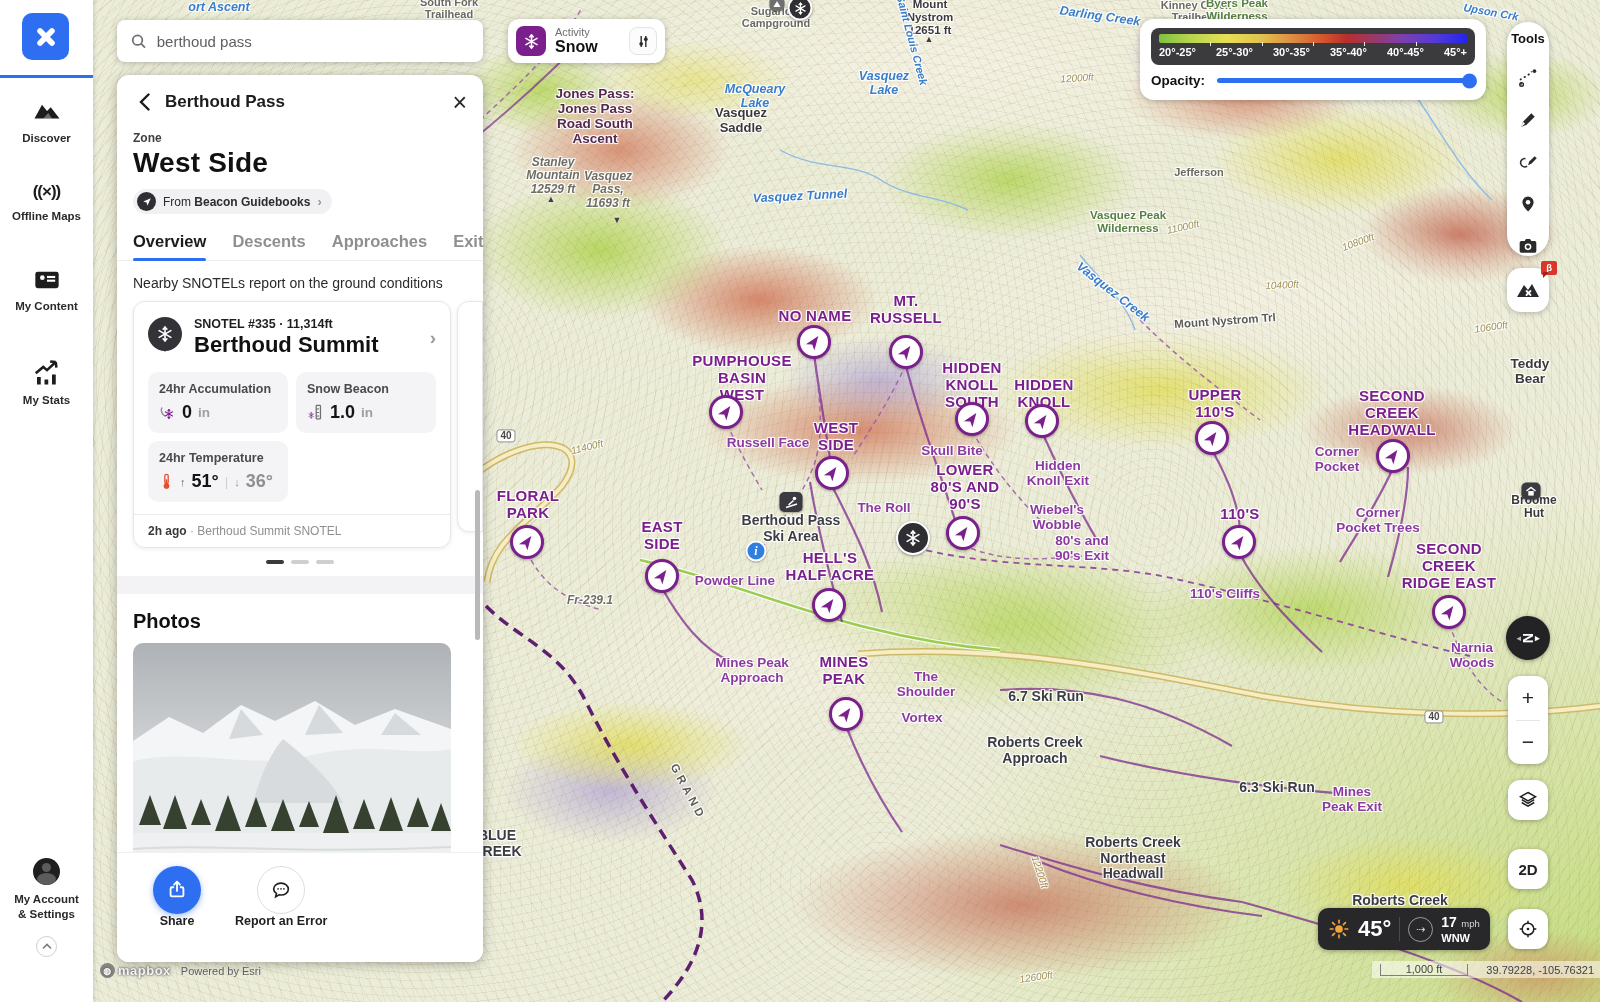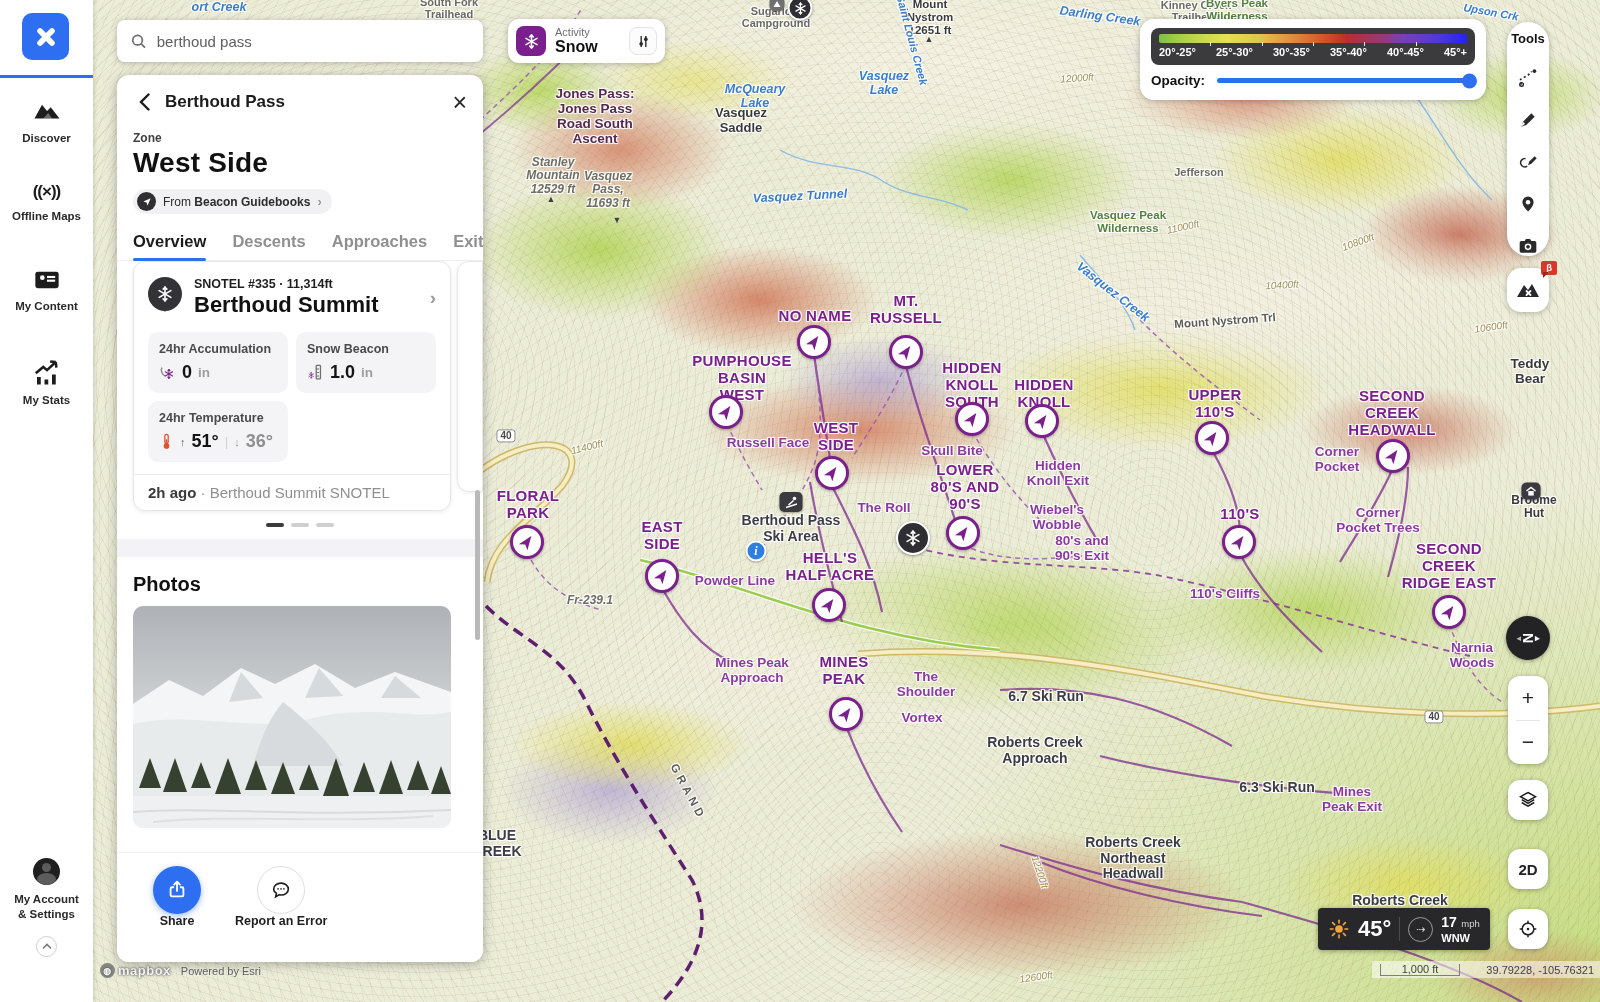--- a/index.html
+++ b/index.html
@@ -114,21 +114,21 @@
 .sc-chev { margin-left:auto; color:#9a9a9a; font-size:19px; font-weight:700; align-self:center; }
 .tiles { display:grid; grid-template-columns:1fr 1fr; gap:8px; padding:4px 14px 12px; }
 .tile { background:#f4f4f6; border-radius:10px; padding:10px 11px; }
 .tile-label { font-size:12.5px; font-weight:600; color:#4a4a4a; }
 .tile-val { display:flex; align-items:center; gap:6px; margin-top:6px; }
 .tv { font-size:18px; font-weight:800; color:#141414; }
 .tu { font-size:13.5px; font-weight:600; color:#9e9e9e; }
 .tsep { color:#d0d0d0; font-weight:400; }
 .tlow { color:#8f8f8f; }
 .tarr { font-size:11px; color:#5f5f5f; font-weight:700; }
-.sc-foot { border-top:1px solid #ececec; padding:9px 14px; font-size:15px; color:#8f8f8f; }
+.sc-foot { border-top:1px solid #ececec; padding:9px 14px; font-size:12px; color:#8f8f8f; }
 .sc-foot b { color:#3a3a3a; font-weight:800; }
 .dots { display:flex; justify-content:center; gap:7px; margin-top:12px; }
 .dash { width:18px; height:4px; border-radius:2px; background:#cfcfcf; cursor:pointer; }
 .dash.on { background:#3a3a3a; }
 .gray-band { height:18px; background:#f3f3f5; margin-top:12px; }
 .photos-h { font-size:20px; font-weight:800; color:#111; padding:16px 16px 10px; }
 .photo { margin:0 16px; border-radius:10px; overflow:hidden; display:block; }
 .actions { border-top:1px solid #f0f0f0; padding:13px 0 0; height:110px; display:flex; gap:34px; padding-left:36px; background:#fff; }
 .action { display:flex; flex-direction:column; align-items:center; gap:0; cursor:pointer; }
 .act-circle { width:48px; height:48px; border-radius:50%; display:flex; align-items:center; justify-content:center; }
@@ -170,30 +170,30 @@
 .c-arr { font-size:9px; color:#b9b9b9; }
 .c-arr.r { color:#fff; }
 .c-n { color:#fff; font-size:14px; font-weight:800; transform:rotate(90deg); display:inline-block; }
 .zoom-pill { position:absolute; left:1508px; top:676px; width:40px; height:88px; background:#fff; border-radius:12px; box-shadow:0 1px 5px rgba(0,0,0,.3); z-index:10; display:flex; flex-direction:column; }
 .zbtn { flex:1; display:flex; align-items:center; justify-content:center; font-size:21px; color:#222; cursor:pointer; }
 .zdiv { height:1px; background:#e6e6e6; margin:0 8px; }
 .sq-btn { position:absolute; left:1508px; width:40px; height:40px; background:#ffffff; border-radius:12px; box-shadow:0 1px 5px rgba(0,0,0,.3); z-index:10; display:flex; align-items:center; justify-content:center; cursor:pointer; color:#222; }
 .sq-btn.b2d { font-size:15px; font-weight:800; }
 
 
-.weather { position:absolute; left:1318px; top:908px; width:172px; height:42px; background:#28282b; border-radius:4px; z-index:10; display:flex; align-items:center; padding:0 10px; gap:8px; box-shadow:0 1px 5px rgba(0,0,0,.35); cursor:pointer; }
+.weather { position:absolute; left:1318px; top:908px; width:172px; height:42px; background:#28282b; border-radius:10px; z-index:10; display:flex; align-items:center; padding:0 10px; gap:8px; box-shadow:0 1px 5px rgba(0,0,0,.35); cursor:pointer; }
 .w-temp { font-size:22px; font-weight:800; color:#fff; }
 .w-div { width:1px; height:24px; background:#4a4a4c; }
 .w-wind-circle { width:25px; height:25px; border-radius:50%; border:1.5px solid #9a9aa0; display:flex; align-items:center; justify-content:center; color:#cfcfd4; font-size:11px; }
 .w-wind-txt { line-height:1.15; color:#fff; }
 .w-speed { font-size:14px; font-weight:800; }
 .w-unit { font-size:9.5px; font-weight:400; color:#d6d6d8; }
 .w-dir { font-size:11px; font-weight:800; }
 .statusband { position:absolute; left:1372px; top:961px; width:228px; height:17px; background:rgba(255,255,255,.55); z-index:9; display:flex; align-items:center; }
-.scale { width:80px; margin-left:8px; border-left:1px solid #7f7f7f; border-right:1px solid #7f7f7f; border-bottom:1px solid #7f7f7f; font-size:11px; color:#3f3f3f; text-align:center; height:12px; line-height:10px; }
+.scale { width:88px; margin-left:8px; border-left:1px solid #7f7f7f; border-right:1px solid #7f7f7f; border-bottom:1px solid #7f7f7f; font-size:11px; color:#3f3f3f; text-align:center; height:12px; line-height:10px; }
 .coords { flex:1; text-align:right; padding-right:6px; font-size:11px; color:#3f3f3f; }
 .attrib { position:absolute; left:100px; top:963px; z-index:9; display:flex; align-items:center; gap:10px; }
 .mapbox-logo { display:flex; align-items:center; gap:3px; font-size:13px; font-weight:700; color:rgba(255,255,255,.95); text-shadow:0 0 3px rgba(90,90,90,.9),0 0 2px rgba(90,90,90,.9); letter-spacing:.5px; }
 .mb-circle { width:15px; height:15px; border-radius:50%; background:rgba(110,110,110,.8); color:#fff; font-size:9px; display:flex; align-items:center; justify-content:center; }
 .powered { font-size:11px; color:#5f5f5f; text-shadow:0 0 2px rgba(255,255,255,.8); }
 svg { display:block; }
 </style>
 </head>
 <body>
 
@@ -357,21 +357,21 @@
     <div class="lbl e" style="left: 608px; top: 190px; transform: translate(-50%, -50%);">Vasquez
 Pass,
 11693 ft</div>
     <div class="lbl e" style="left: 590px; top: 601px; transform: translate(-50%, -50%);">Fr-239.1</div>
     <div class="lbl t" style="left: 1225px; top: 321px; transform: translate(-50%, -50%) rotate(-4deg);">Mount Nystrom Trl</div>
     <div class="lbl t" style="left: 688px; top: 792px; transform: translate(-50%, -50%) rotate(62deg); letter-spacing: 4px;">GRAND</div>
     <div class="lbl jp" style="left: 595px; top: 116px; transform: translate(-50%, -50%);">Jones Pass:
 Jones Pass
 Road South
 Ascent</div>
-    <div class="lbl w" style="left: 219px; top: 7px; transform: translate(-50%, -50%);">ort Creek</div>
+    <div class="lbl w" style="left: 219px; top: 7px; transform: translate(-50%, -50%);">ort Ascent</div>
     <div class="lbl w" style="left: 755px; top: 96px; transform: translate(-50%, -50%);">McQueary
 Lake</div>
     <div class="lbl w" style="left: 884px; top: 83px; transform: translate(-50%, -50%);">Vasquez
 Lake</div>
     <div class="lbl w" style="left: 800px; top: 196px; transform: translate(-50%, -50%) rotate(-3deg);">Vasquez Tunnel</div>
     <div class="lbl w" style="left: 1113px; top: 292px; transform: translate(-50%, -50%) rotate(38deg);">Vasquez Creek</div>
     <div class="lbl w" style="left: 912px; top: 40px; transform: translate(-50%, -50%) rotate(75deg); font-size: 11px;">Saint Louis Creek</div>
     <div class="lbl w" style="left: 1100px; top: 16px; transform: translate(-50%, -50%) rotate(8deg);">Darling Creek</div>
     <div class="lbl w" style="left: 1491px; top: 12px; transform: translate(-50%, -50%) rotate(10deg); font-size: 11px;">Upson Crk</div>
     <div class="lbl g" style="left: 1237px; top: 10px; transform: translate(-50%, -50%);">Byers Peak
@@ -625,20 +625,21 @@
     </div>
   </div>
   <div class="tabs" id="tabs">
       <span class="tab active">Overview</span>
       <span class="tab">Descents</span>
       <span class="tab">Approaches</span>
       <span class="tab">Exits</span>
     </div>
 
   <div class="panel-body">
+    <div class="snotel-intro">Nearby SNOTELs report on the ground conditions</div>
     <div class="snotel-wrap">
       <div class="card-sliver"></div>
       <div class="snotel-card">
         <div class="sc-head">
           <span class="pin">
               <svg width="18" height="18" style="color:#fff">
                 <use href="#sf"></use>
               </svg>
             </span>
           <div>

